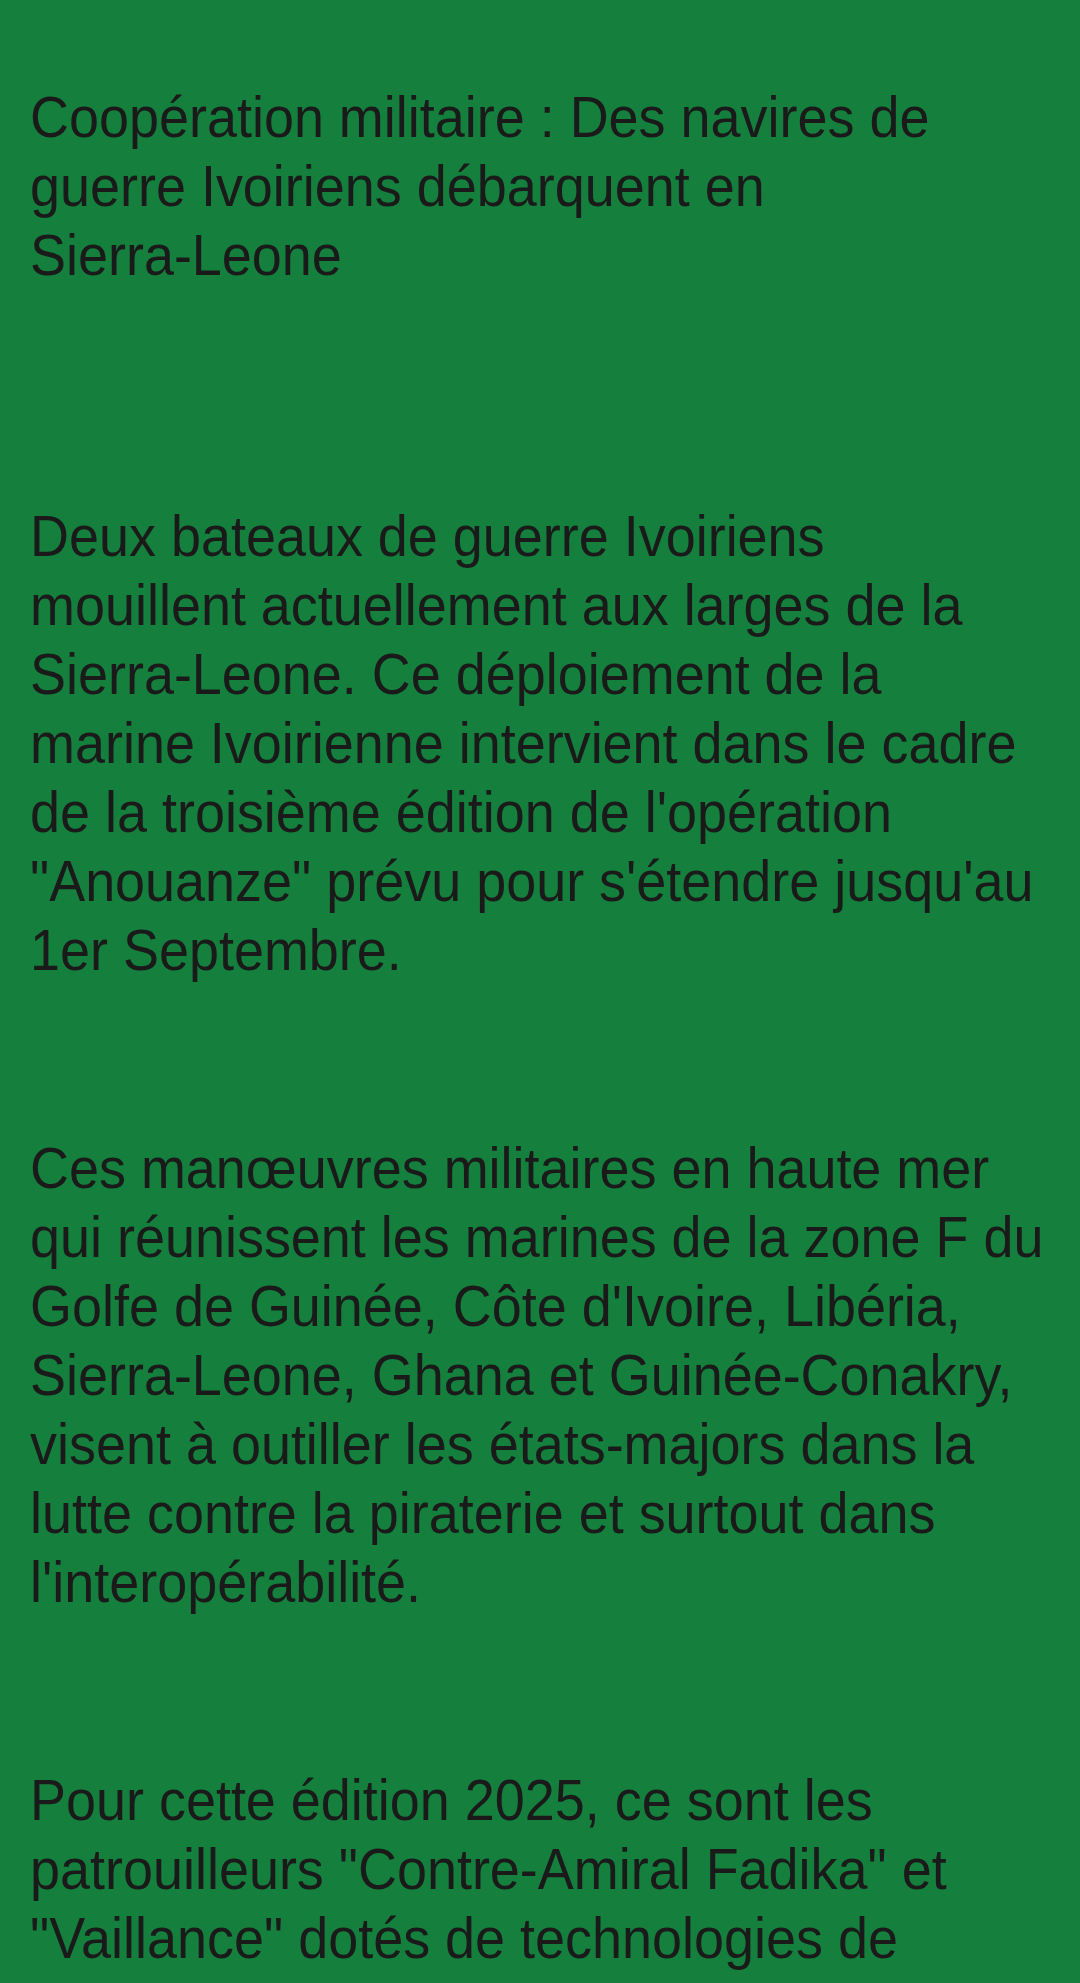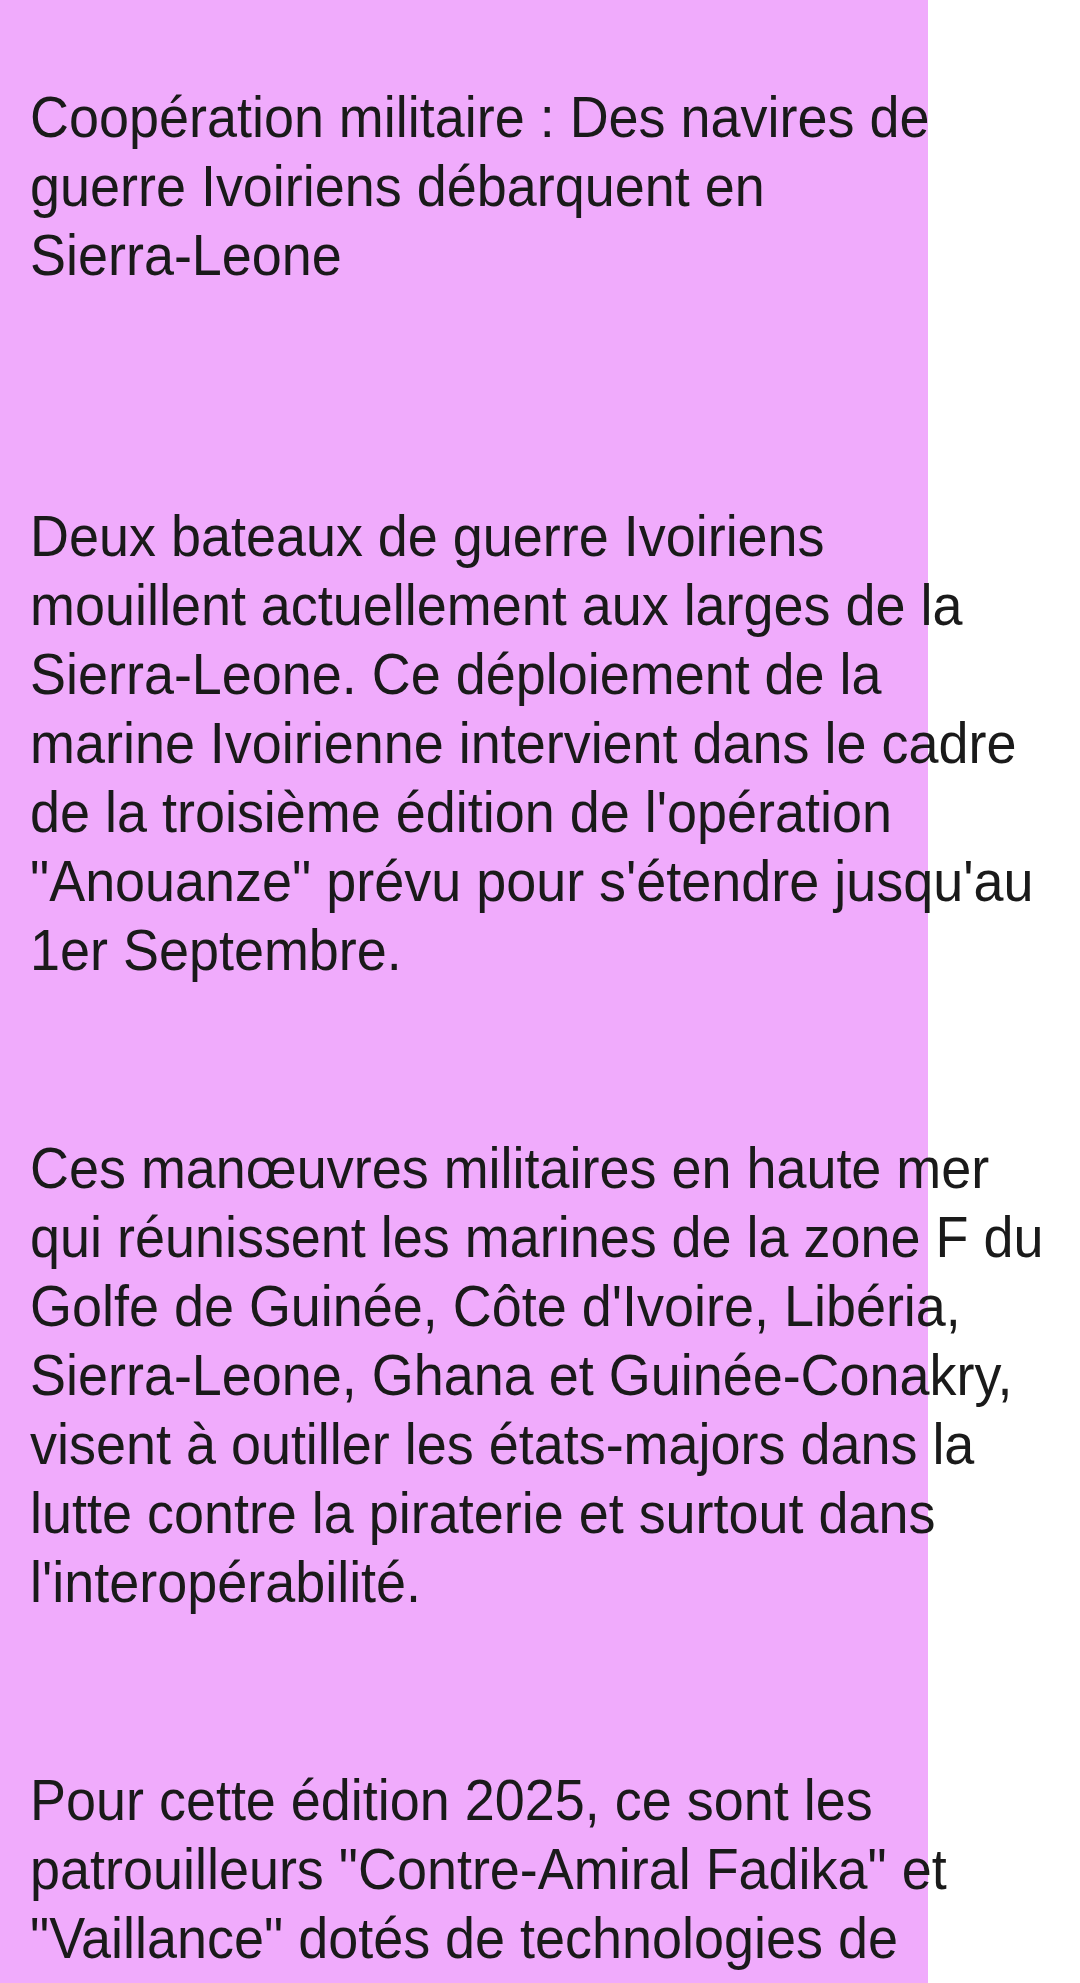--- a/index.html
+++ b/index.html
@@ -8,24 +8,24 @@
     background: #ffffff;
   }
   body {
     width: 1080px;
     height: 1983px;
     overflow: hidden;
     position: relative;
   }
   .page {
     box-sizing: border-box;
-    width: 928px;
+    width: 1080px;
     height: 1983px;
     padding: 13px 0 0 30px;
-    background: #f0abfc;
+    background: #15803d;
   }
   .content {
     font-family: "Liberation Sans", "DejaVu Sans", sans-serif;
     font-size: 58px;
     line-height: 69px;
     font-weight: 400;
     color: #1a1a1a;
     letter-spacing: 0;
     white-space: pre-line;
     width: 1120px;

